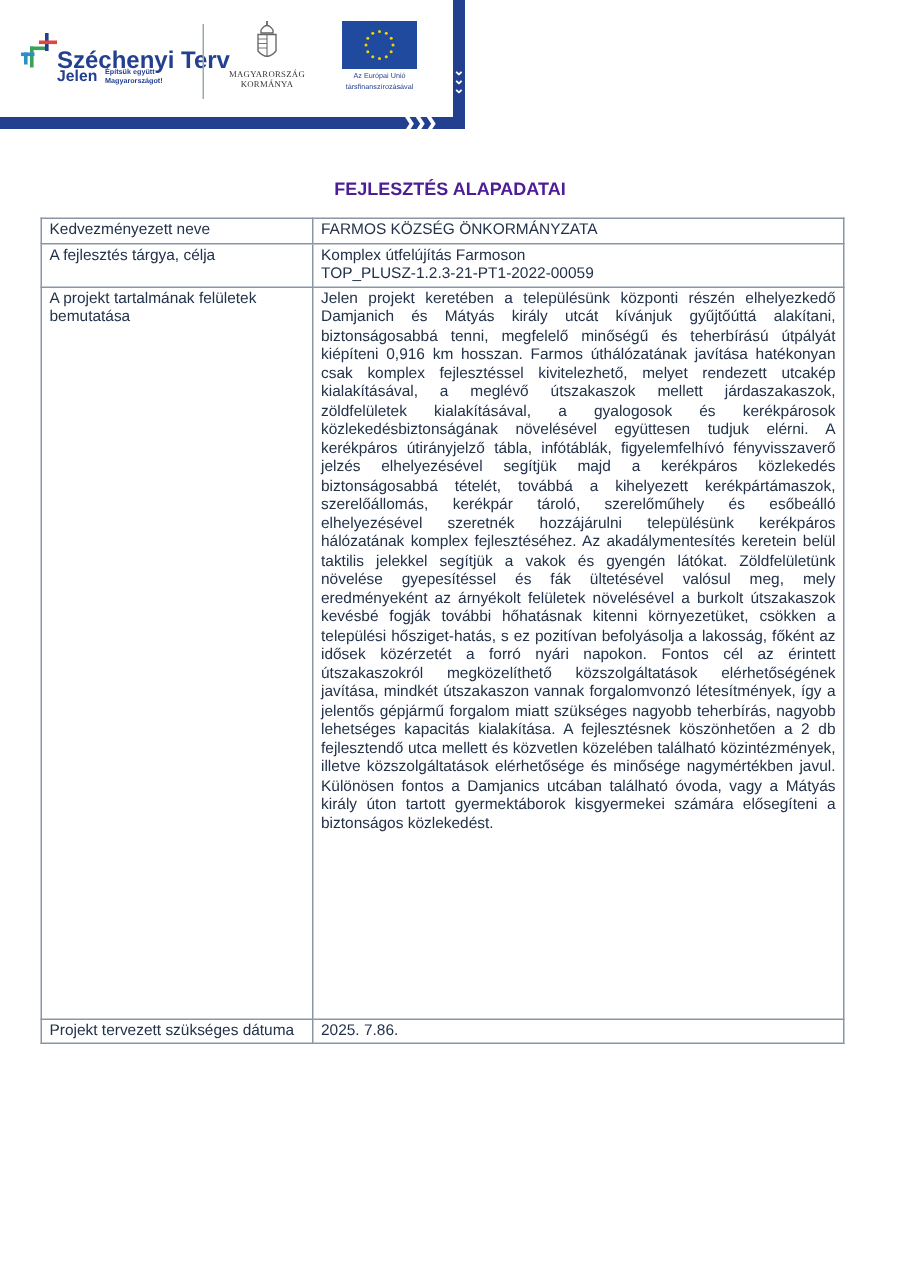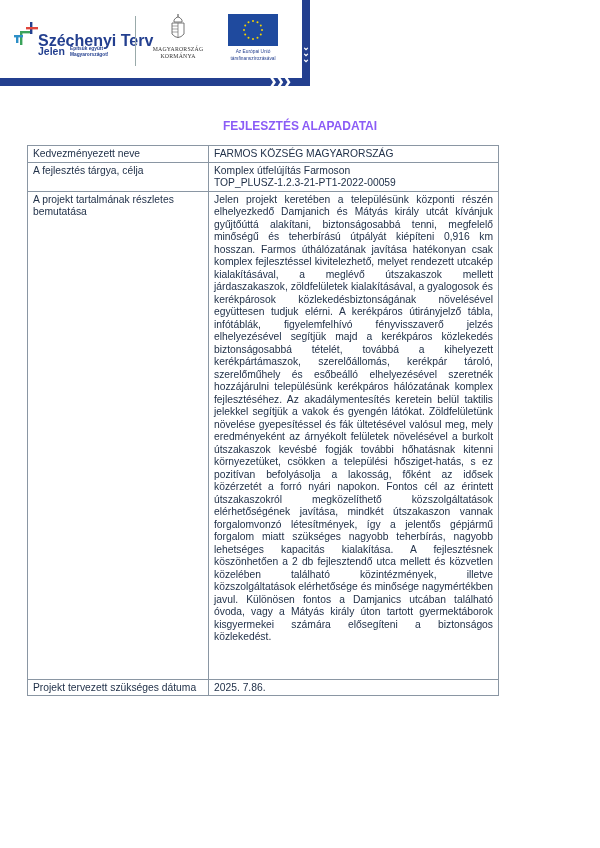--- a/index.html
+++ b/index.html
@@ -17,23 +17,23 @@
     .szt-title { position: absolute; left: 26px; top: 12px; font-size: 16px; font-weight: bold; color: #233f8f; white-space: nowrap; }
     .szt-plusz { position: absolute; left: 26px; top: 25px; font-size: 10.5px; font-weight: bold; color: #233f8f; }
     .szt-tag { position: absolute; left: 58px; top: 26px; font-size: 4.8px; color: #233f8f; line-height: 6px; font-weight: bold; }
     .divider-v { position: absolute; left: 135px; top: 16px; width: 1px; height: 50px; background: #9aa; }
     .hu-logo { position: absolute; left: 148px; top: 14px; width: 60px; height: 56px; text-align: center; }
     .hu-crest { width: 16px; height: 28px; margin: 0 auto; }
     .hu-text { font-family: "Liberation Serif", serif; font-size: 5.8px; color: #333; line-height: 7px; letter-spacing: 0.2px; }
     .eu-logo { position: absolute; left: 218px; top: 14px; width: 70px; height: 56px; text-align: center; }
     .eu-flag { width: 50px; height: 32px; background: #1f4a9e; margin: 0 auto; position: relative; }
     .eu-text { font-size: 4.8px; color: #233f8f; line-height: 6.5px; margin-top: 3px; }
-    .doc-title { position: absolute; left: 0; width: 600px; top: 119px; text-align: center; font-size: 12px; font-weight: bold; color: #8b5cf6; }
+    .doc-title { position: absolute; left: 0; width: 600px; top: 119px; text-align: center; font-size: 12px; font-weight: bold; color: #4c1d95; }
     table.data {
-      position: absolute; left: 27px; top: 145px; width: 472px; border-collapse: collapse;
+      position: absolute; left: 27px; top: 145px; width: 536px; border-collapse: collapse;
       font-size: 10.3px; color: #22324a;
     }
     table.data td { border: 1px solid #8a96a3; vertical-align: top; padding: 2px 5px 1px 5px; line-height: 12.5px; }
     td.lbl { width: 170px; }
     td.val-desc { text-align: justify; height: 484px; }
   </style>
 </head>
 <body>
 
 <div class="banner">
@@ -102,31 +102,31 @@
   <div class="banner-bar"></div>
   <div class="chev-h">❯❯❯</div>
 </div>
 
 <div class="doc-title">FEJLESZTÉS ALAPADATAI</div>
 
 <table class="data">
   <tbody>
       <tr>
     <td class="lbl">Kedvezményezett neve</td>
-    <td>FARMOS KÖZSÉG MAGYARORSZÁG</td>
+    <td>FARMOS KÖZSÉG ÖNKORMÁNYZATA</td>
   </tr>
   <tr>
     <td class="lbl">A fejlesztés tárgya, célja</td>
     <td>
       <div>Komplex útfelújítás Farmoson</div>
       <div>TOP_PLUSZ-1.2.3-21-PT1-2022-00059</div>
     </td>
   </tr>
   <tr>
-    <td class="lbl">A projekt tartalmának részletes bemutatása</td>
+    <td class="lbl">A projekt tartalmának felületek bemutatása</td>
     <td class="val-desc">Jelen projekt keretében a településünk központi részén elhelyezkedő Damjanich és Mátyás király utcát kívánjuk gyűjtőúttá alakítani, biztonságosabbá tenni, megfelelő minőségű és teherbírású útpályát kiépíteni 0,916 km hosszan. Farmos úthálózatának javítása hatékonyan csak komplex fejlesztéssel kivitelezhető, melyet rendezett utcakép kialakításával, a meglévő útszakaszok mellett járdaszakaszok, zöldfelületek kialakításával, a gyalogosok és kerékpárosok közlekedésbiztonságának növelésével együttesen tudjuk elérni. A kerékpáros útirányjelző tábla, infótáblák, figyelemfelhívó fényvisszaverő jelzés elhelyezésével segítjük majd a kerékpáros közlekedés biztonságosabbá tételét, továbbá a kihelyezett kerékpártámaszok, szerelőállomás, kerékpár tároló, szerelőműhely és esőbeálló elhelyezésével szeretnék hozzájárulni településünk kerékpáros hálózatának komplex fejlesztéséhez. Az akadálymentesítés keretein belül taktilis jelekkel segítjük a vakok és gyengén látókat. Zöldfelületünk növelése gyepesítéssel és fák ültetésével valósul meg, mely eredményeként az árnyékolt felületek növelésével a burkolt útszakaszok kevésbé fogják további hőhatásnak kitenni környezetüket, csökken a települési hősziget-hatás, s ez pozitívan befolyásolja a lakosság, főként az idősek közérzetét a forró nyári napokon. Fontos cél az érintett útszakaszokról megközelíthető közszolgáltatások elérhetőségének javítása, mindkét útszakaszon vannak forgalomvonzó létesítmények, így a jelentős gépjármű forgalom miatt szükséges nagyobb teherbírás, nagyobb lehetséges kapacitás kialakítása.  A fejlesztésnek köszönhetően a 2 db fejlesztendő utca mellett és közvetlen közelében található közintézmények, illetve közszolgáltatások elérhetősége és minősége nagymértékben javul. Különösen fontos a Damjanics utcában található óvoda, vagy a Mátyás király úton tartott gyermektáborok kisgyermekei számára elősegíteni a biztonságos közlekedést.</td>
   </tr>
   <tr>
     <td class="lbl">Projekt tervezett szükséges dátuma</td>
     <td>2025. 7.86.</td>
   </tr>
 </tbody>
   </table>
 
 </body></html>

